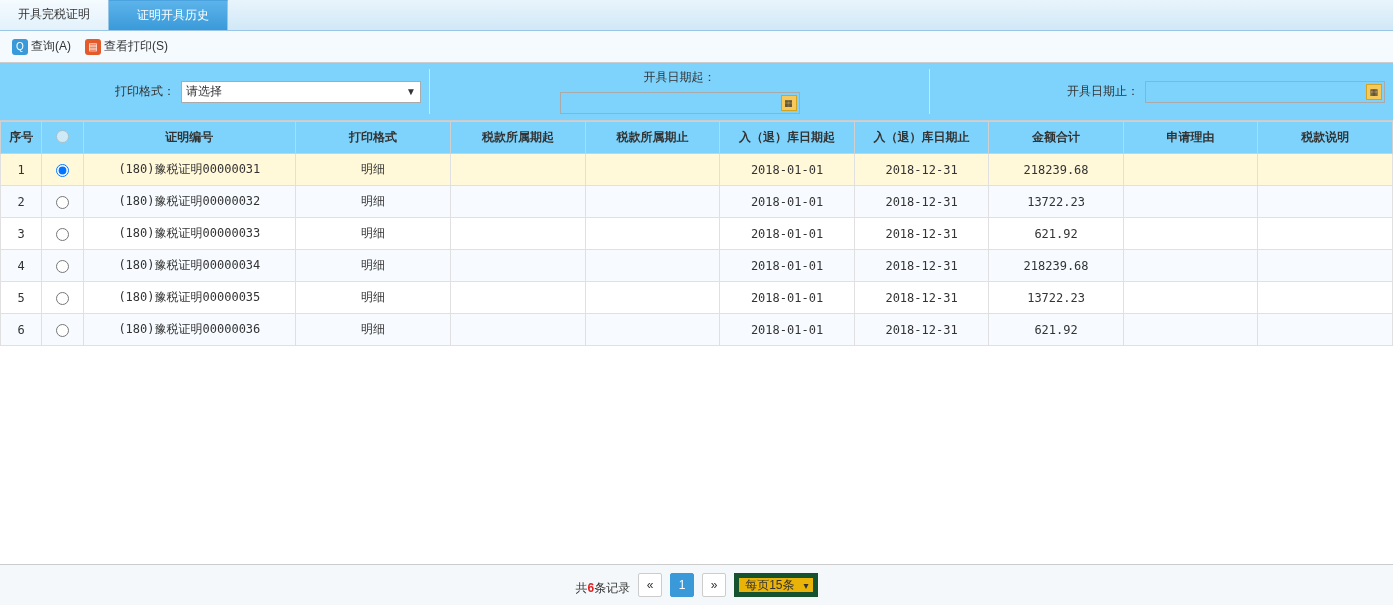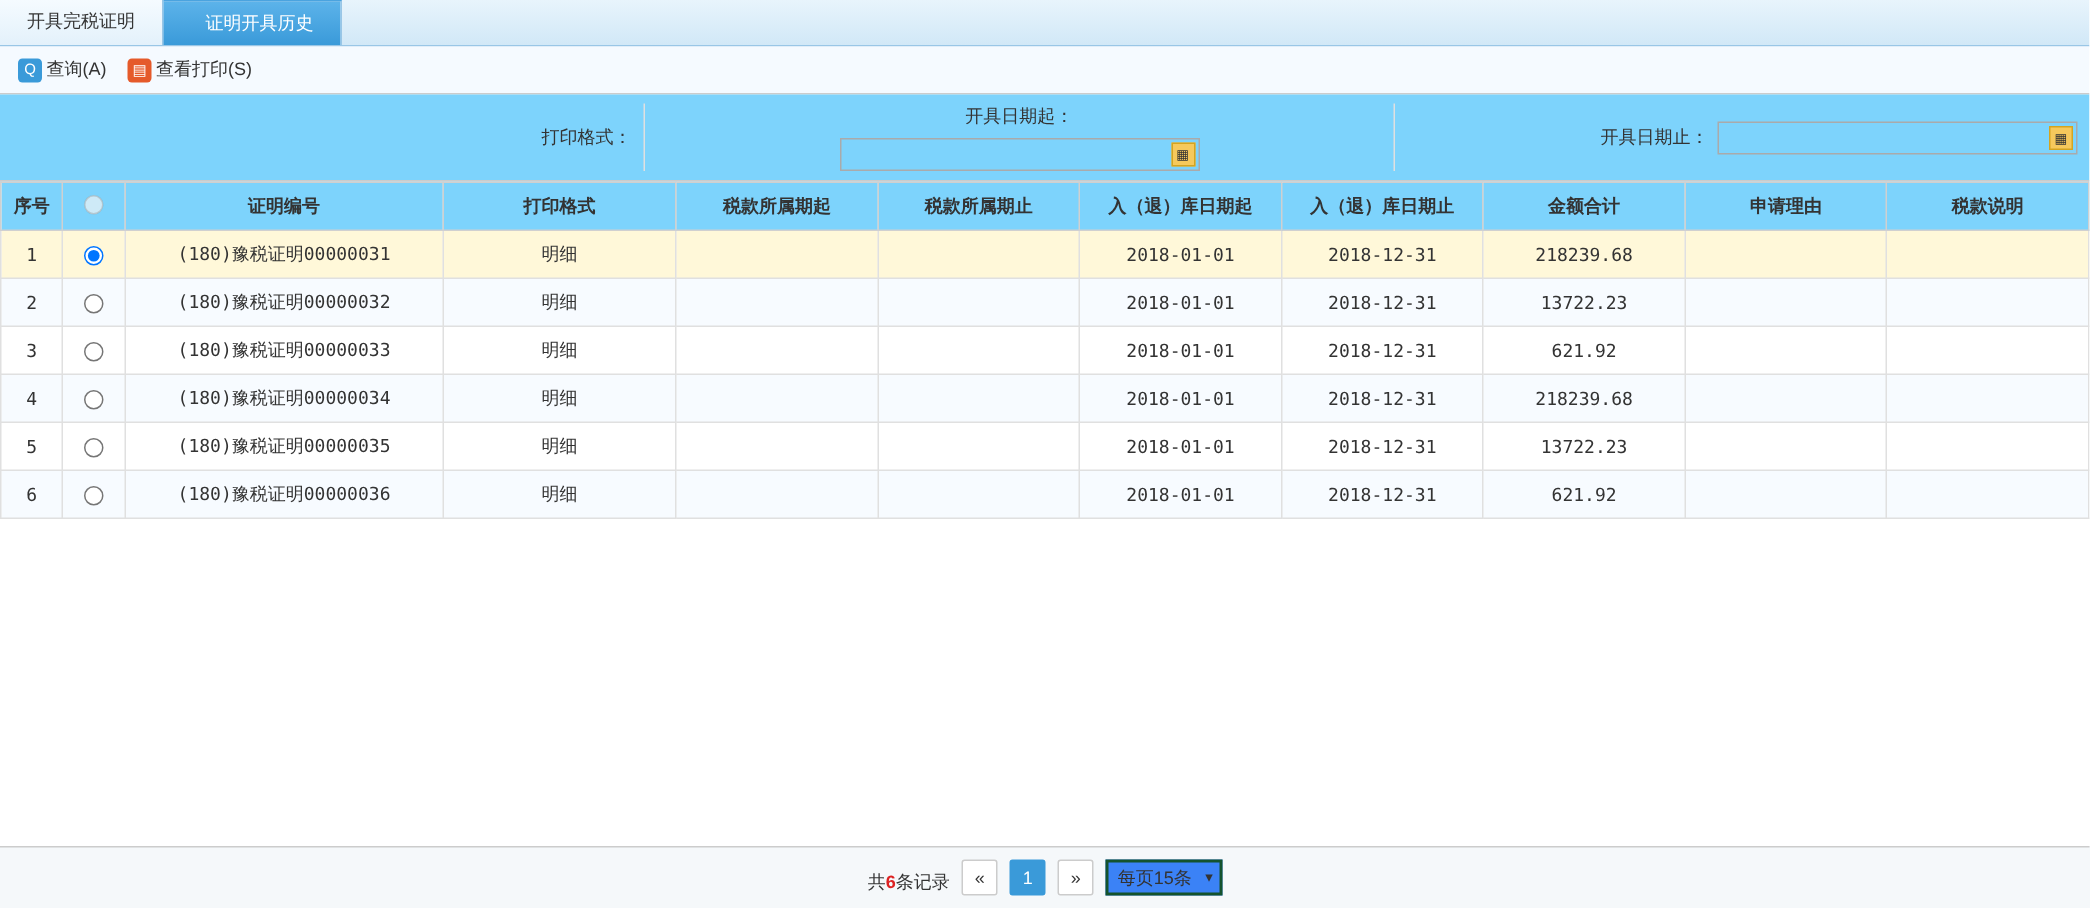--- a/index.html
+++ b/index.html
@@ -29,21 +29,21 @@
     td { border: 1px solid #e0e0e0; padding: 7px 4px; text-align: center; font-size: 12px; font-family: "SimSun", monospace; }
     tbody tr:nth-child(even) { background: #f7fbff; }
     tbody tr.selected { background: #fff8d9; }
     .radio-cell input { vertical-align: middle; }
     
     .pager { position: fixed; bottom: 0; left: 0; right: 0; padding: 8px; background: #f5f8fa; border-top: 1px solid #ccc; display: flex; align-items: flex-end; justify-content: center; gap: 8px; }
     .page-info { }
     .red { color: #d22; font-weight: bold; }
     .page-btn { width: 24px; height: 24px; border: 1px solid #ccc; background: #fff; display: inline-flex; align-items: center; justify-content: center; cursor: pointer; border-radius: 2px; }
     .page-btn.active { background: #3a9ad9; color: #fff; border-color: #3a9ad9; }
-    .page-size { height: 24px; border: 2px solid #14532d; padding: 0 18px 0 6px; background: #3b82f6; position: relative; display: inline-flex; align-items: center; }
+    .page-size { height: 24px; border: 5px solid #14532d; padding: 0 18px 0 6px; background: #eab308; position: relative; display: inline-flex; align-items: center; }
     .page-size::after { content: "▾"; position: absolute; right: 4px; font-size: 10px; }
     
     .col-idx { width: 40px; }
     .col-radio { width: 40px; }
     .col-certno { width: 205px; }
     .col-fmt { width: 150px; }
     .col-period { width: 130px; }
     .col-date { width: 130px; }
     .col-amt { width: 130px; }
     .col-reason { width: 130px; }
@@ -64,20 +64,24 @@
   </span>
   <span class="tb-btn">
     <span class="icon-box icon-print">▤</span>
     <span>查看打印(S)</span>
   </span>
 </div>
 
 <div class="filter-bar">
   <div class="filter-cell border" style="width:430px;">
     <span class="filter-label">打印格式：</span>
+    <div class="filter-select">
+      <span>请选择</span>
+      <span class="select-arrow">▼</span>
+    </div>
   </div>
   <div class="filter-cell border" style="width:500px;flex-direction:column;">
     <span class="filter-label">开具日期起：</span>
     <div class="date-input">
       <span></span>
       <span class="cal-icon">▦</span>
     </div>
   </div>
   <div class="filter-cell" style="flex:1;">
     <span class="filter-label">开具日期止：</span>

